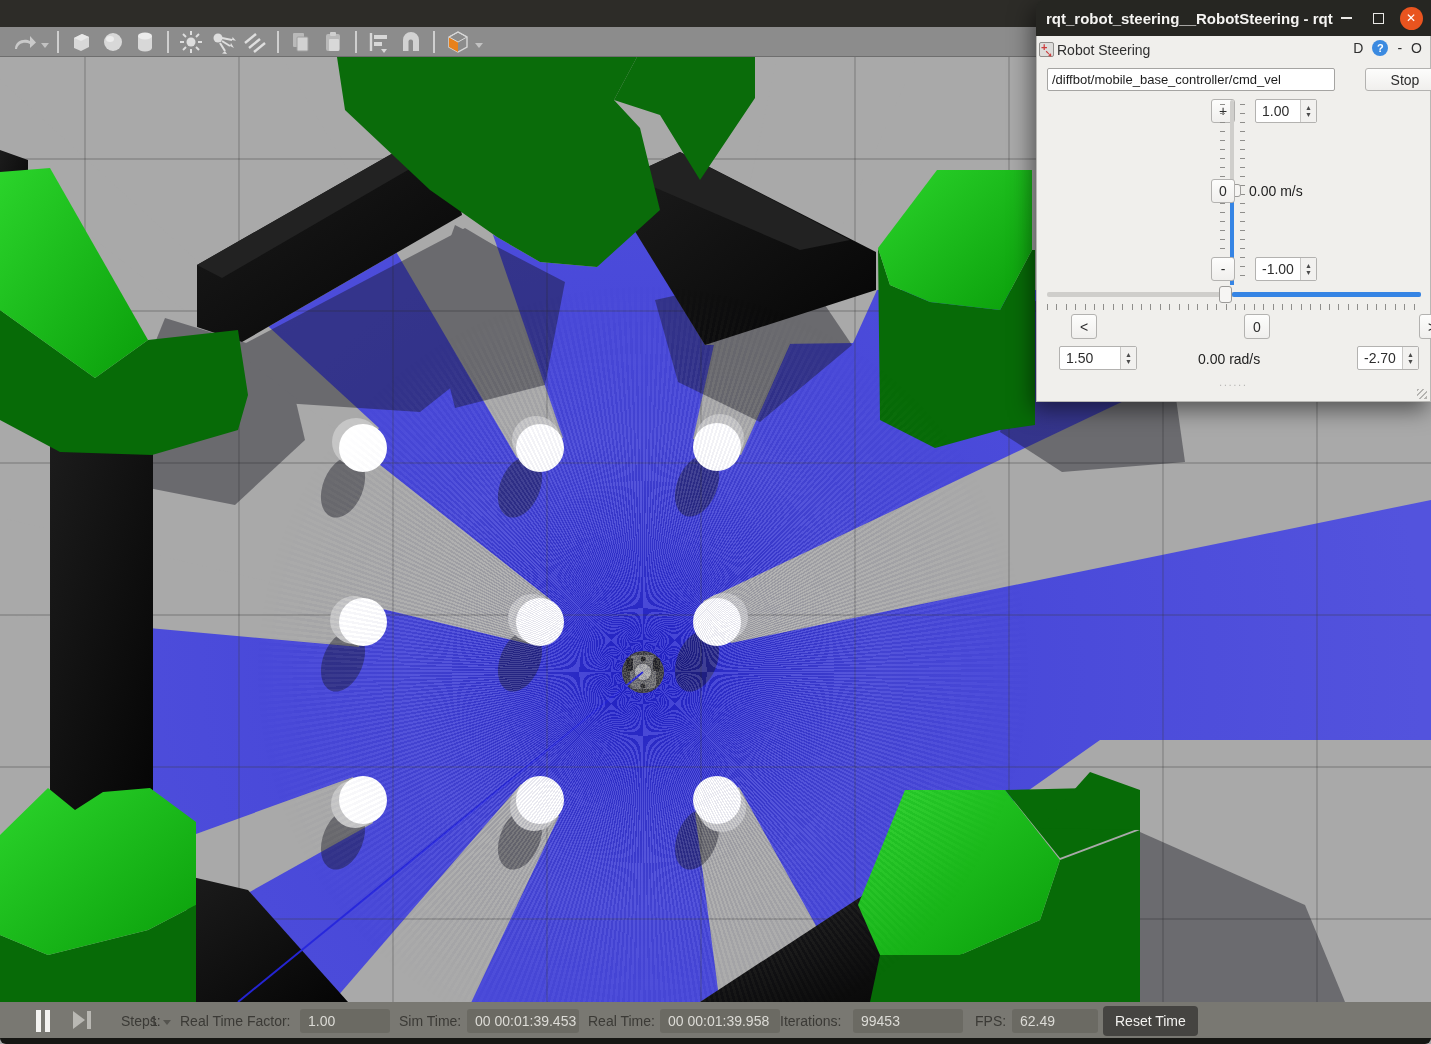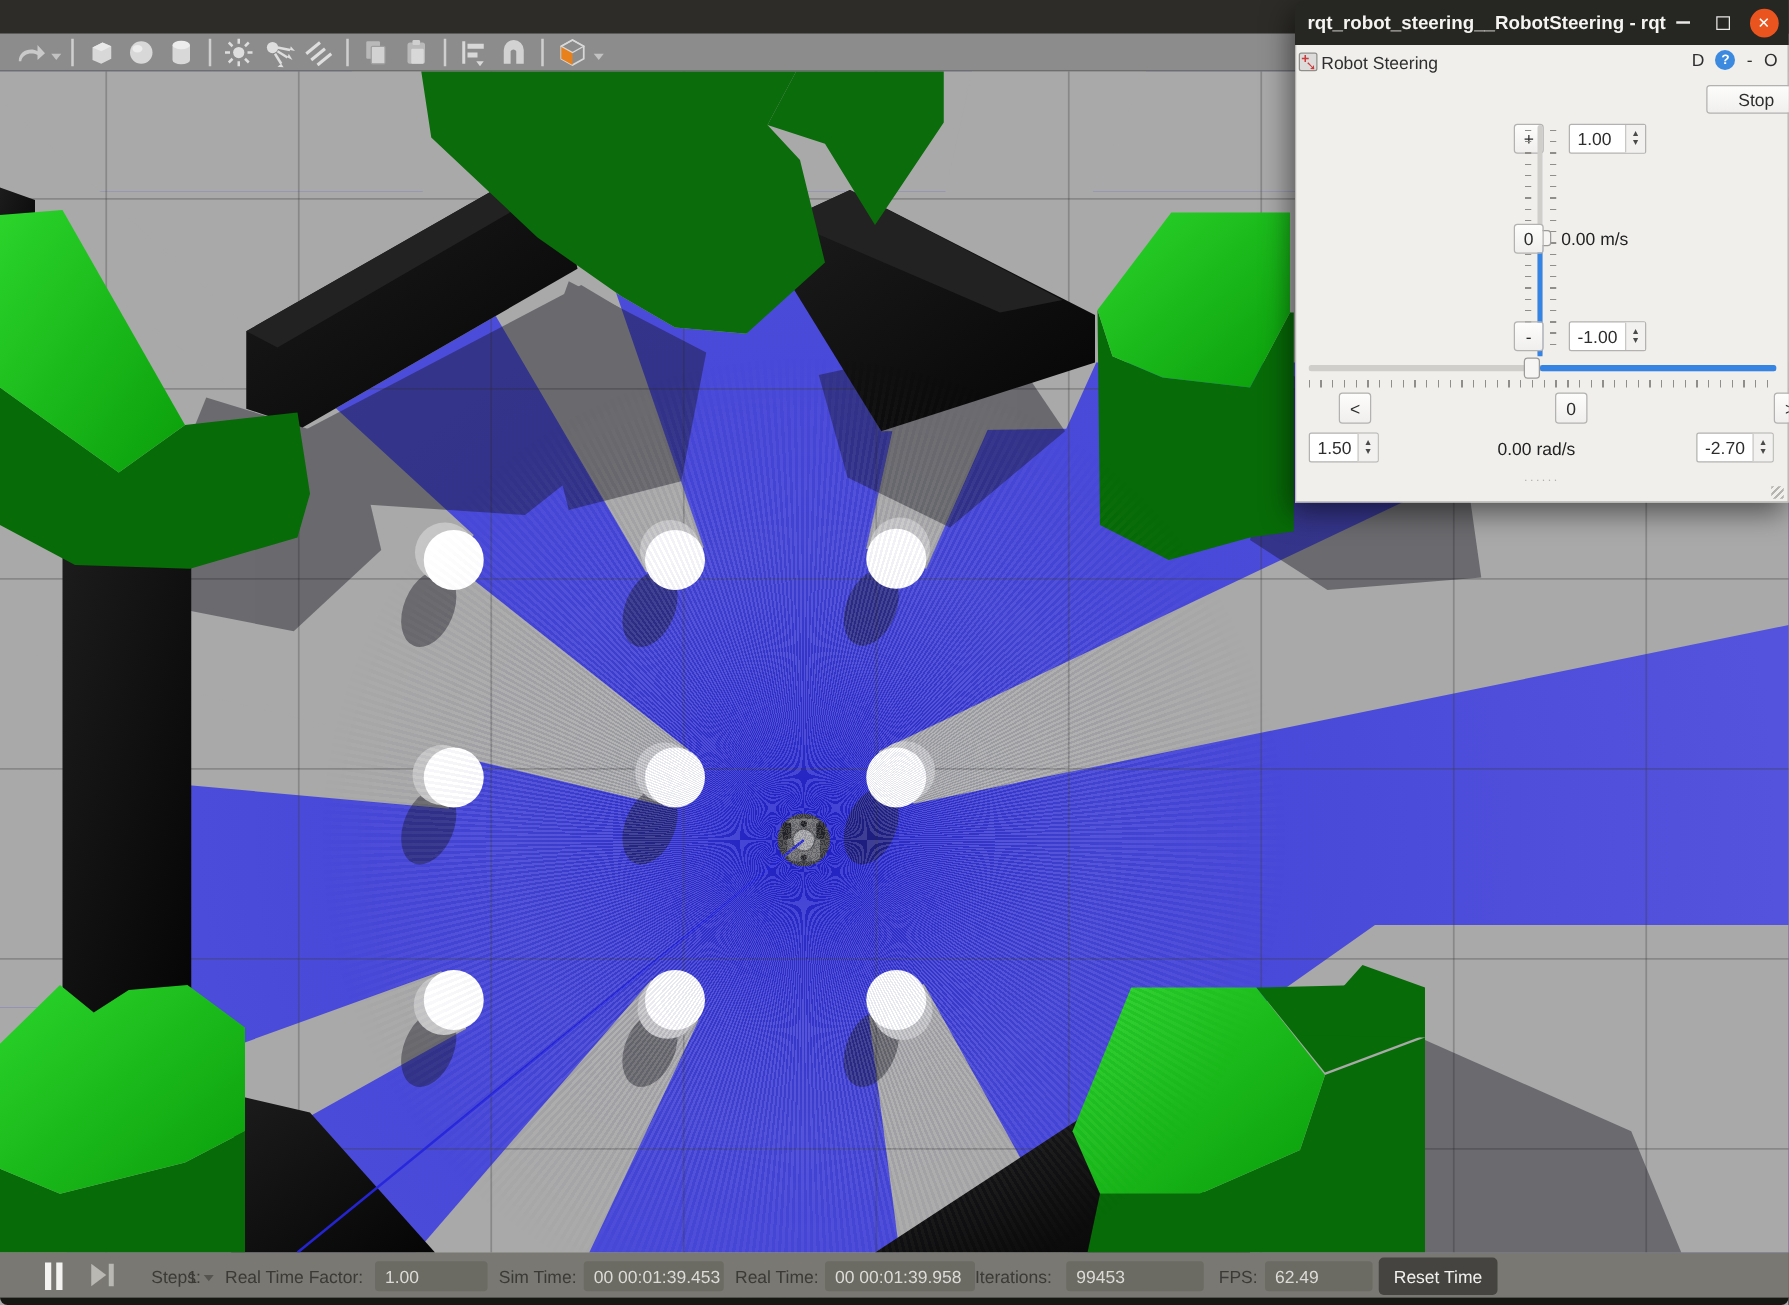--- a/index.html
+++ b/index.html
@@ -418,20 +418,21 @@
           </div>
         <span class="hdr-title">Robot Steering</span>
         <div class="hdr-btns">
           <span>D</span>
           <span class="help-circ">?</span>
           <span>-</span>
           <span>O</span>
         </div>
       </div>
 
+      <input class="rqt-input" value="/diffbot/mobile_base_controller/cmd_vel" style="">
       <div class="qbtn stop-btn">Stop</div>
 
       <div class="qbtn" style="left:150px;top:63px;width:24px;height:24px">+</div>
       <div class="vticks" style="left:183px;top:68px;height:178px"></div>
       <div class="vticks" style="left:203px;top:68px;height:178px"></div>
       <div class="vtrack"></div>
       <div class="vfill"></div>
       <div class="vhandle"></div>
       <div class="spin" style="left:218px;top:63px;width:62px">
         <span class="val">1.00</span>
@@ -445,21 +446,21 @@
           <span class="arr">▲<br>▼</span>
       </div>
 
       <div class="htrack"></div>
       <div class="hfill"></div>
       <div class="hhandle"></div>
       <div class="hticks"></div>
       <div class="qbtn" style="left:10px;top:278px;width:26px;height:25px">&lt;</div>
       <div class="qbtn" style="left:183px;top:278px;width:26px;height:25px">0</div>
       <div class="qbtn" style="left:358px;top:278px;width:26px;height:25px">&gt;</div>
-      <div class="spin" style="left:10px;top:310px;width:56px">
+      <div class="spin" style="left:22px;top:310px;width:78px">
         <span class="val">1.50</span>
           <span class="arr">▲<br>▼</span>
       </div>
       <span class="mid-label" style="left:161px;top:315px">0.00 rad/s</span>
       <div class="spin" style="left:320px;top:310px;width:62px">
         <span class="val">-2.70</span>
           <span class="arr">▲<br>▼</span>
       </div>
 
       <div class="drag-dots">......</div>

